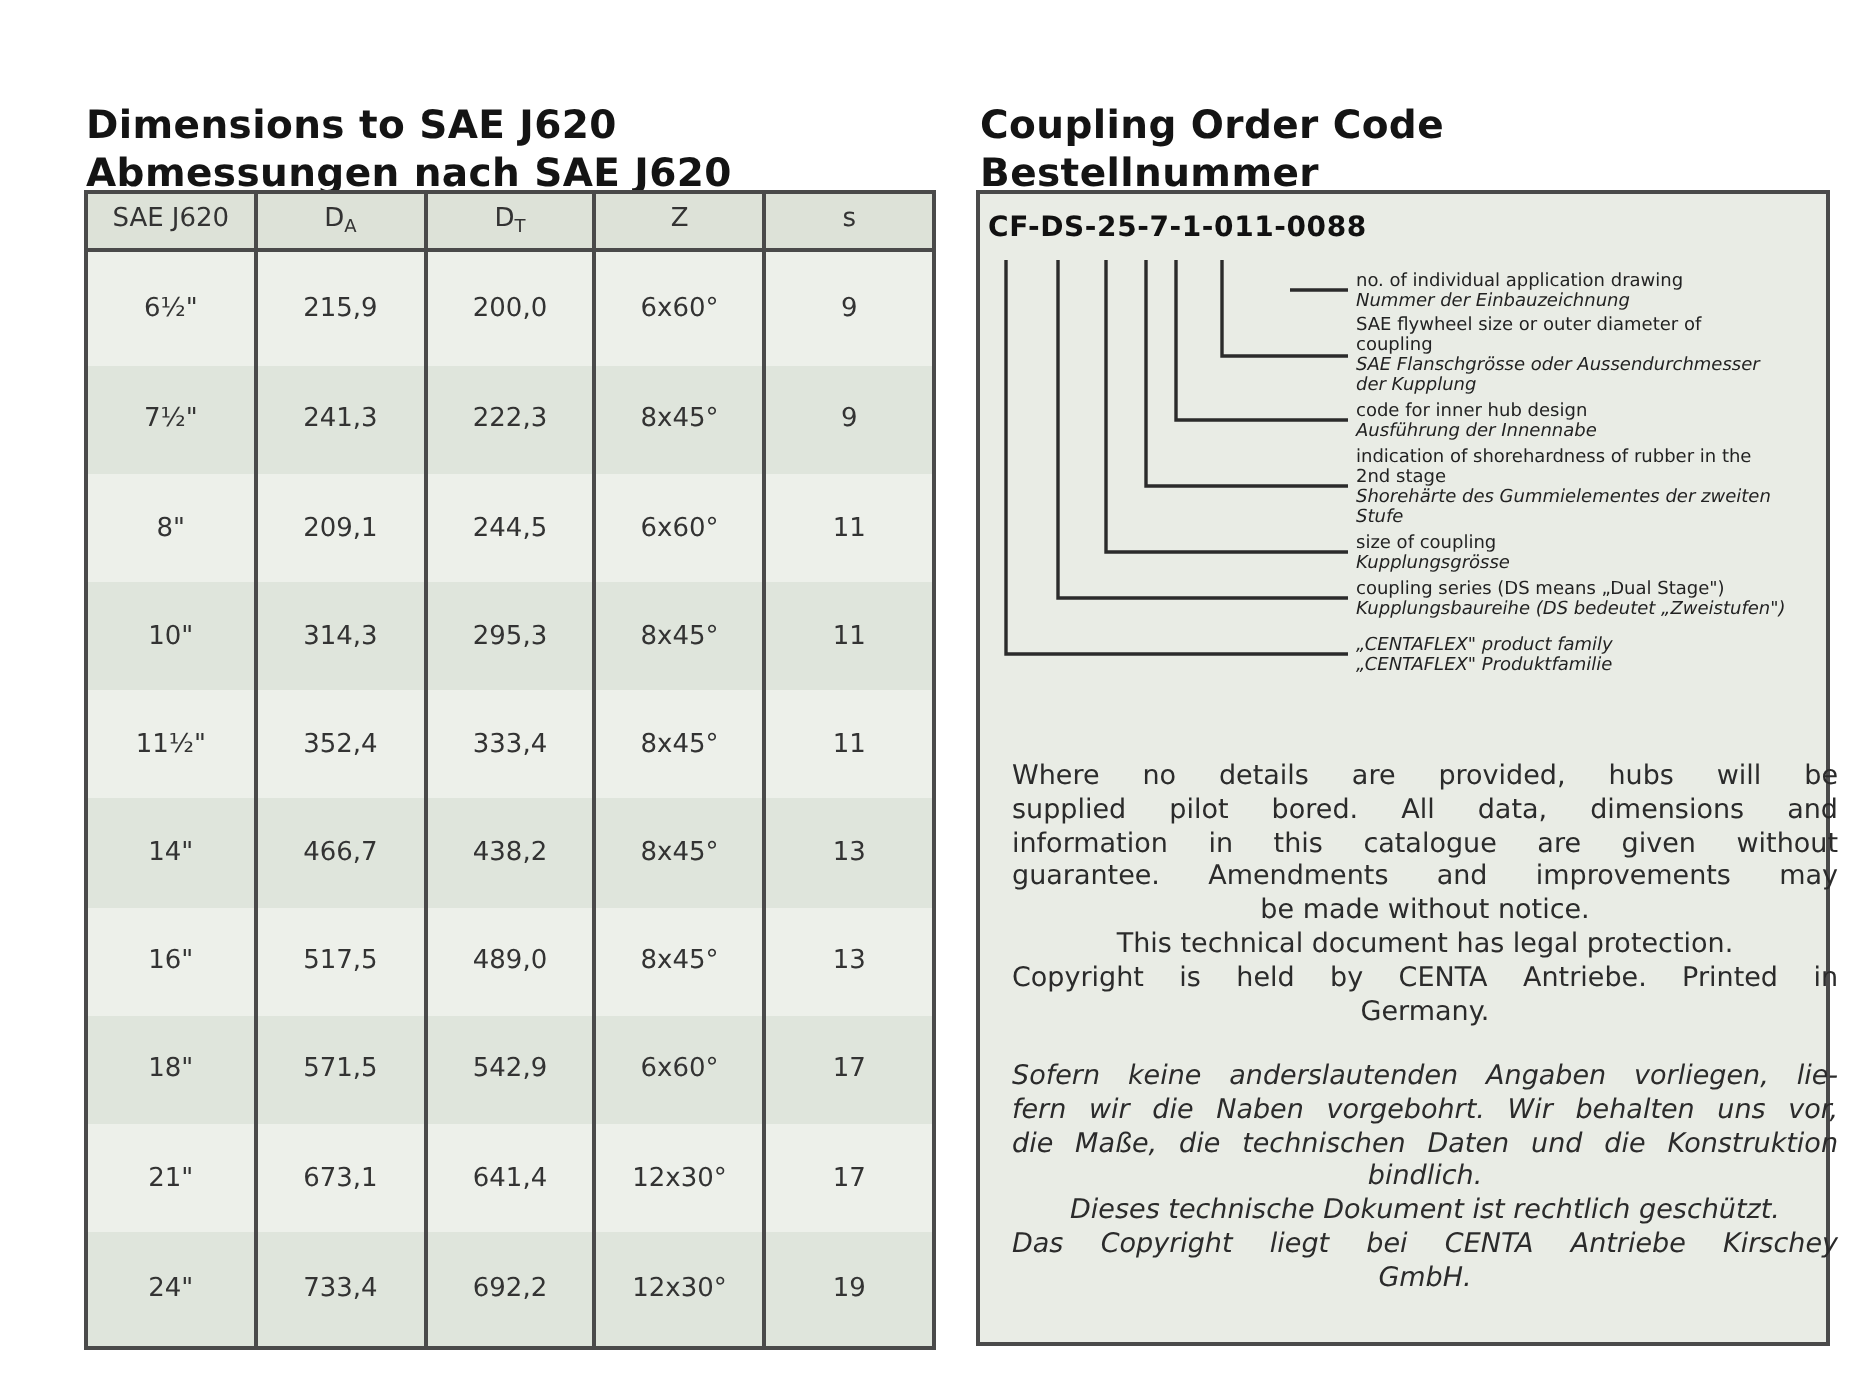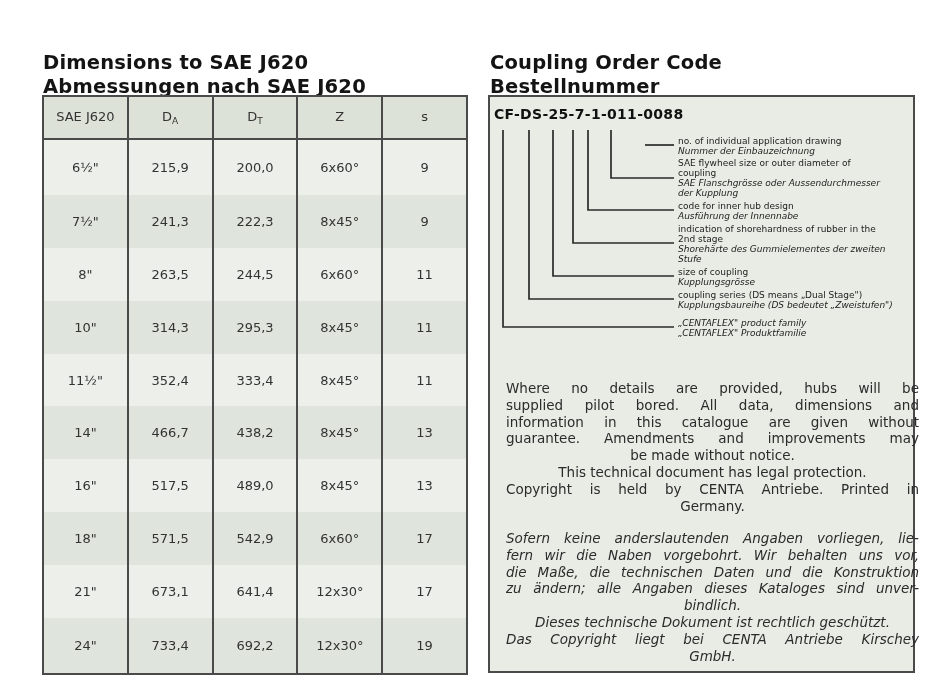--- a/index.html
+++ b/index.html
@@ -11,21 +11,21 @@
   #title-right { left:490px; }
 
   
   #dim-table { position:absolute; left:42px; top:95px; width:426px; height:580px;
                border-collapse:collapse; table-layout:fixed; }
   #dim-table th, #dim-table td { text-align:center; vertical-align:middle;
                font-size:13px; font-weight:normal; color:#333; }
   #dim-table { border:2px solid #4a4a4a; }
   #dim-table th, #dim-table td { border-right:2px solid #4a4a4a; }
   #dim-table th:last-child, #dim-table td:last-child { border-right:none; }
-  #dim-table thead tr { height:43px; background:#dde2d8; }
+  #dim-table thead tr { height:29px; background:#dde2d8; }
   #dim-table thead th { border-bottom:2px solid #4a4a4a; }
   #dim-table tbody tr:nth-child(odd)  { background:#edf0ea; }
   #dim-table tbody tr:nth-child(even) { background:#dfe5dc; }
   .sub { font-size:9px; vertical-align:-3px; }
 
   
   #order-box { position:absolute; left:488px; top:95px; width:427px; height:578px;
                background:#e9ece5; border:2px solid #4a4a4a; }
   #order-code-text { position:absolute; left:4px; top:9px; font-size:14px; font-weight:bold;
                letter-spacing:0.3px; color:#111; white-space:nowrap; }
@@ -75,21 +75,21 @@
     </tr>
     <tr>
       <td>7½"</td>
       <td>241,3</td>
       <td>222,3</td>
       <td>8x45°</td>
       <td>9</td>
     </tr>
     <tr>
       <td>8"</td>
-      <td>263,5</td>
+      <td>209,1</td>
       <td>244,5</td>
       <td>6x60°</td>
       <td>11</td>
     </tr>
     <tr>
       <td>10"</td>
       <td>314,3</td>
       <td>295,3</td>
       <td>8x45°</td>
       <td>11</td>
@@ -202,20 +202,19 @@
     <div class="l">be made without notice.</div>
     <div class="l">This technical document has legal protection.</div>
     <div class="j">Copyright is held by CENTA Antriebe. Printed in</div>
     <div class="l">Germany.</div>
   </div>
 
   <div class="notes de" style="top:433px">
     <div class="j">Sofern keine anderslautenden Angaben vorliegen, lie-</div>
     <div class="j">fern wir die Naben vorgebohrt. Wir behalten uns vor,</div>
     <div class="j">die Maße, die technischen Daten und die Konstruktion</div>
-    <div class="j">zu ändern; alle Angaben dieses Kataloges sind unver-</div>
     <div class="l">bindlich.</div>
     <div class="l">Dieses technische Dokument ist rechtlich geschützt.</div>
     <div class="j">Das Copyright liegt bei CENTA Antriebe Kirschey</div>
     <div class="l">GmbH.</div>
   </div>
 
 </div>
 
 </body></html>

